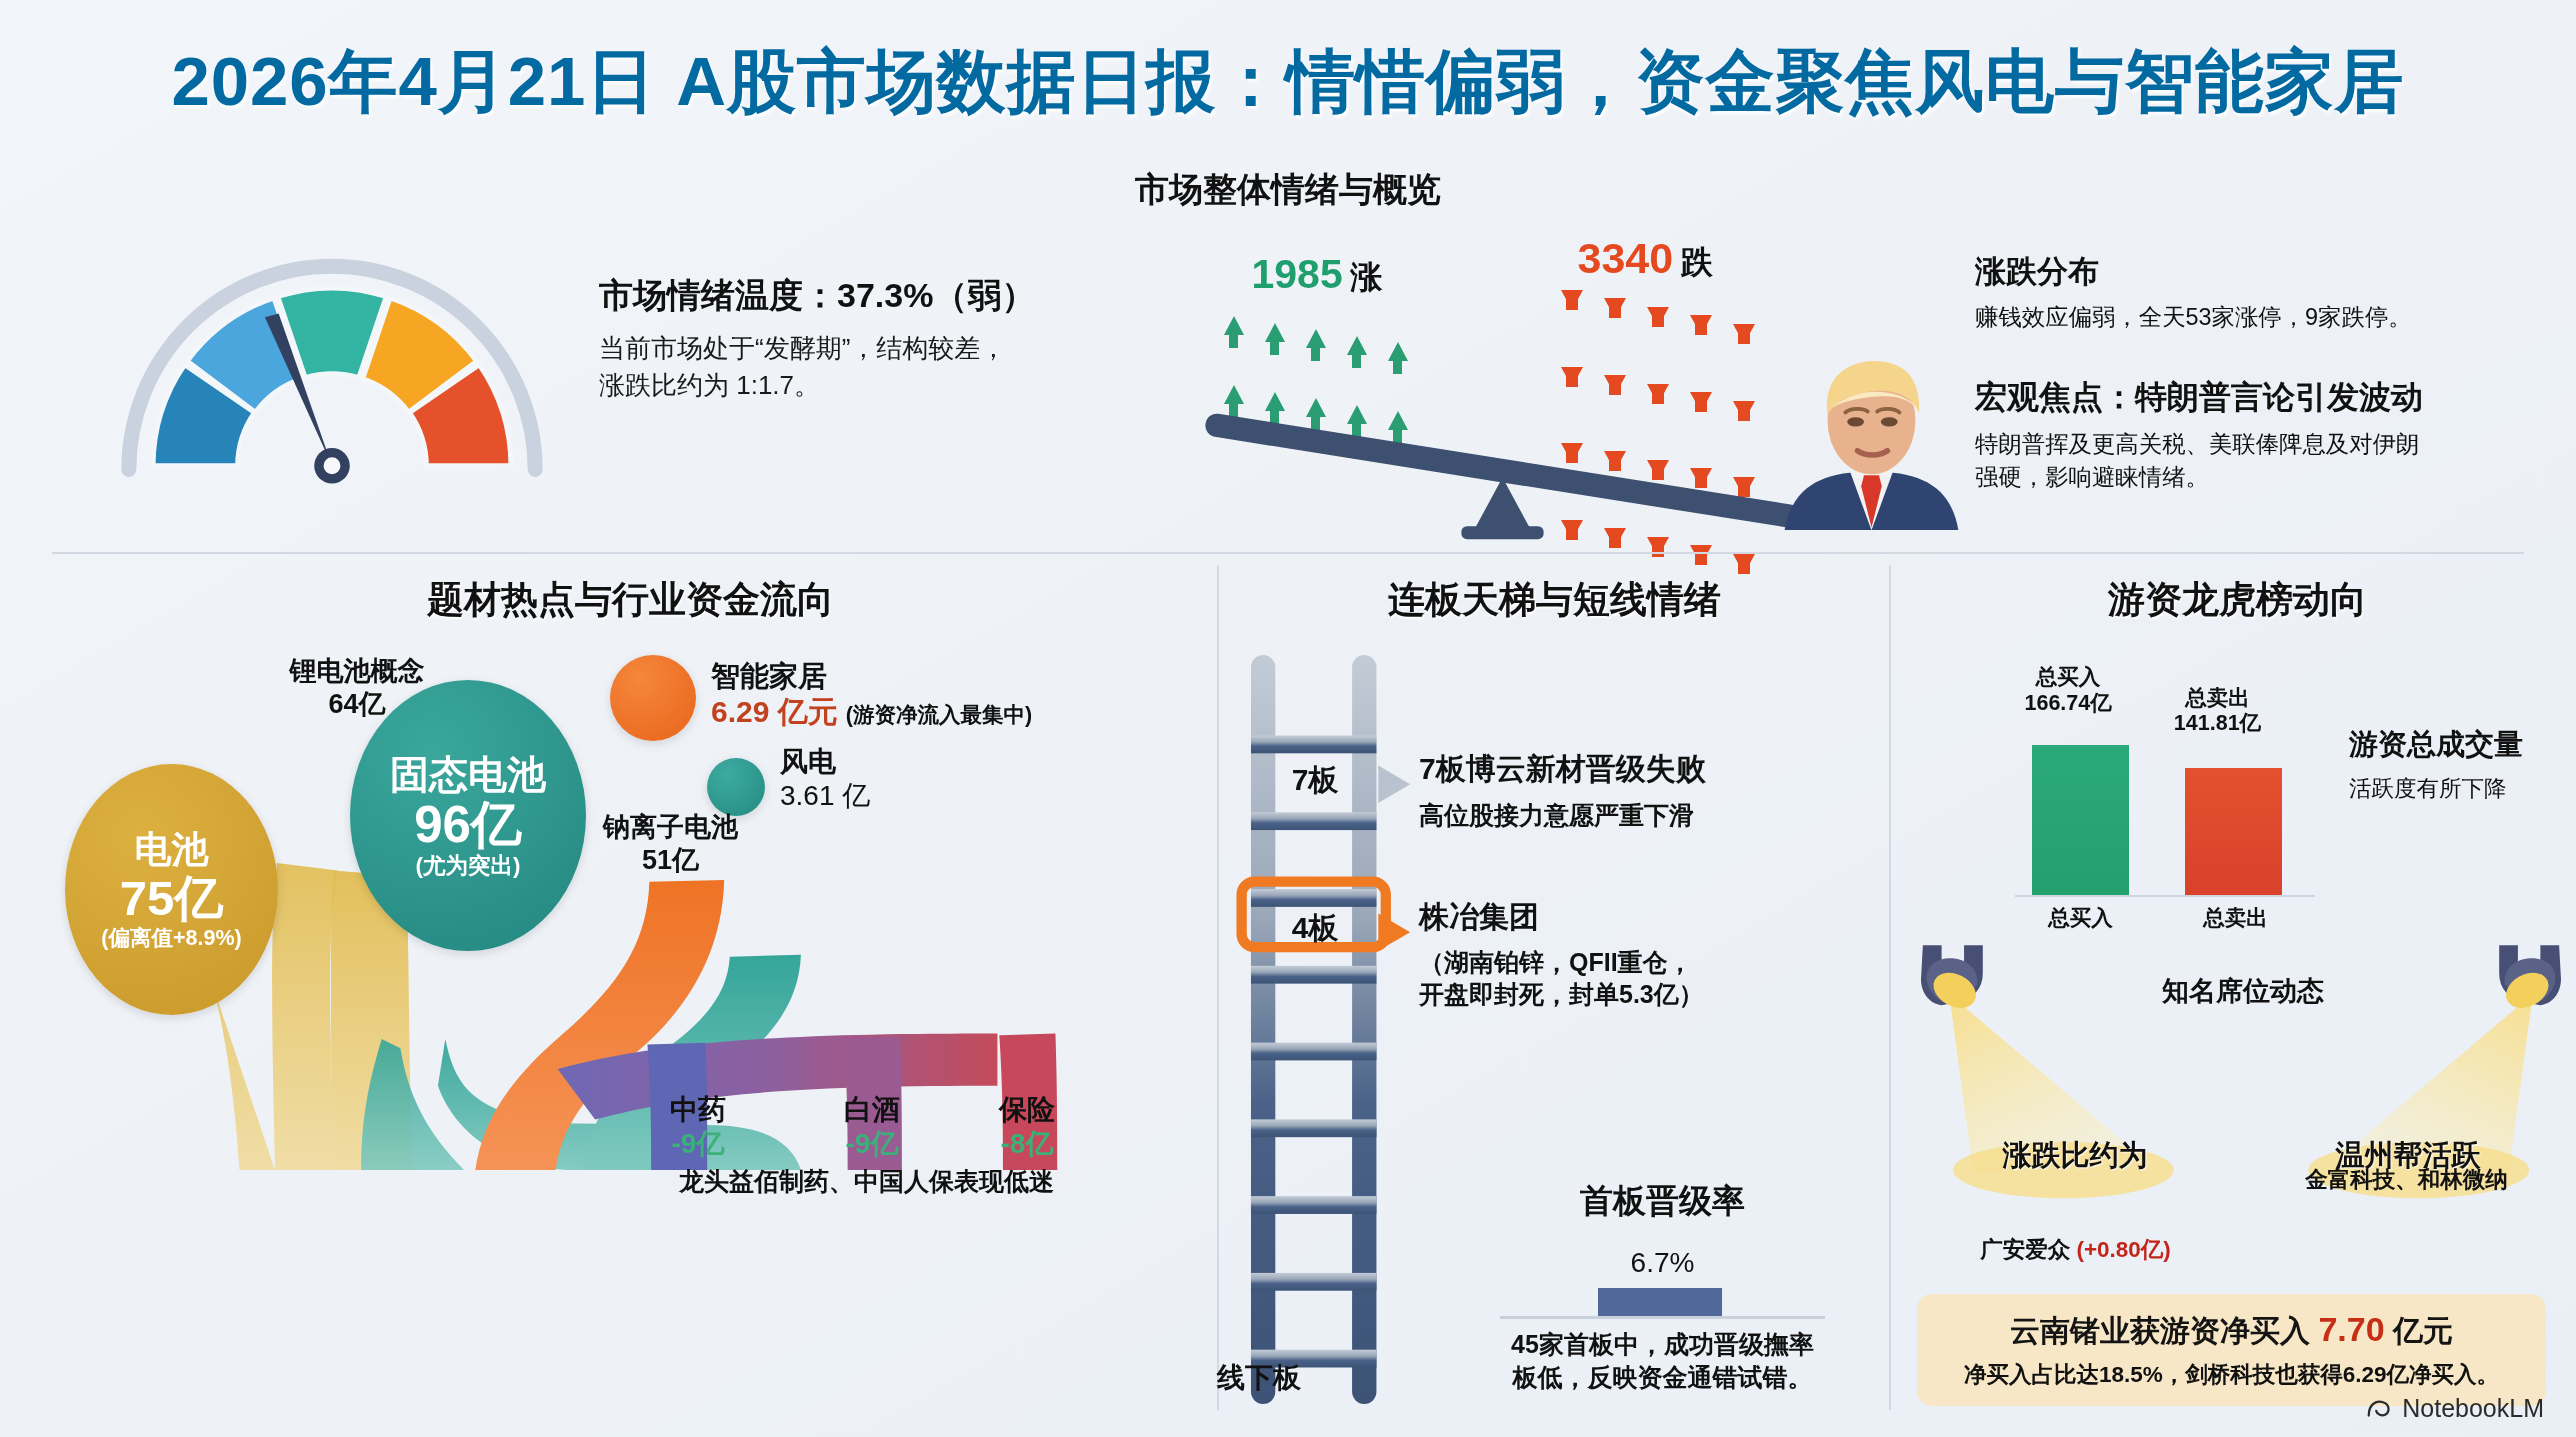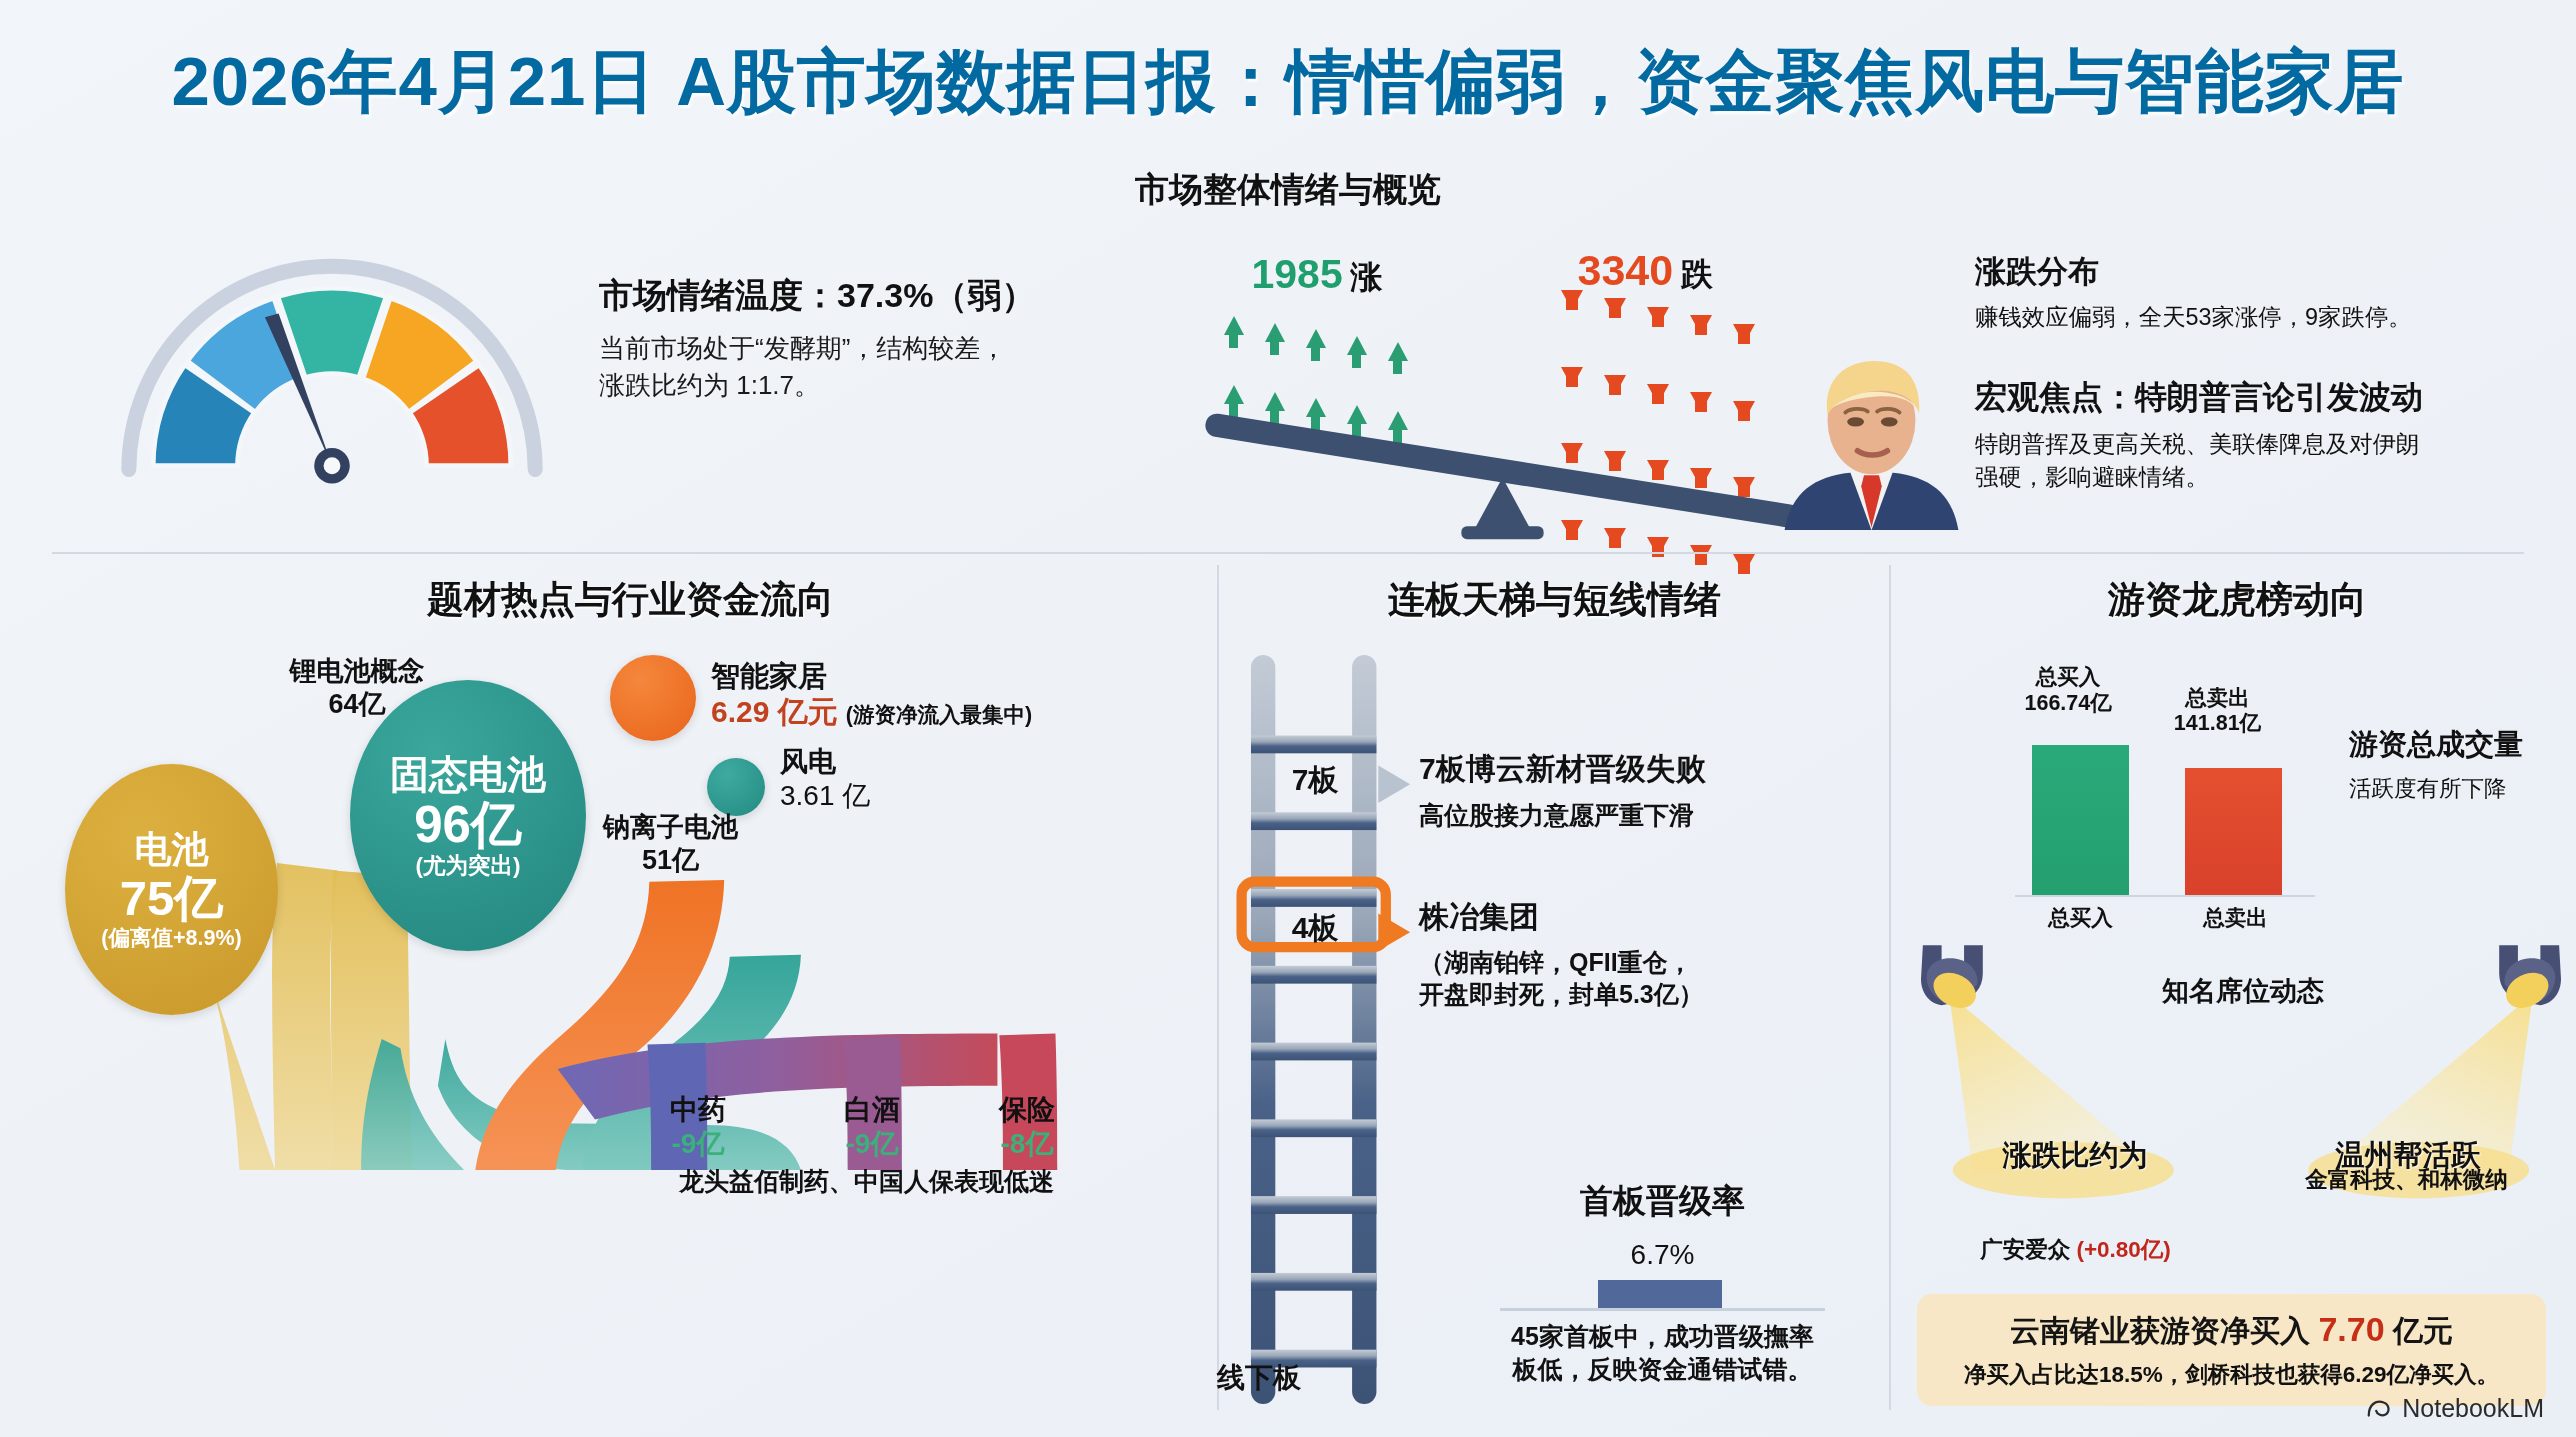--- a/index.html
+++ b/index.html
@@ -35,21 +35,21 @@
 
   
   .senti{position:absolute;left:599px;top:273px;width:562px;}
   .senti h3{margin:0;font-size:34px;font-weight:bold;}
   .senti p{margin:11.2px 0 0;font-size:26px;line-height:1.42;color:#1a1a1a;}
 
   
   .seesaw{position:absolute;left:1203px;top:234px;width:599px;height:309px;}
   .ss-up-num{position:absolute;left:41px;top:17px;font-size:41px;font-weight:bold;color:#1f9e6e;}
   .ss-up-num span{color:#111;font-size:32px;margin-left:7.5px;}
-  .ss-dn-num{position:absolute;left:367px;top:12px;font-size:43px;font-weight:bold;color:#e4491f;}
+  .ss-dn-num{position:absolute;left:367px;top:0px;font-size:43px;font-weight:bold;color:#e4491f;}
   .ss-dn-num span{color:#111;font-size:32px;margin-left:7.5px;}
   .arrow-grid{position:absolute;display:grid;}
   .ar{width:0;height:0;}
   .ar.up{border-left:10.3px solid transparent;border-right:10.3px solid transparent;border-bottom:19px solid #2a9d72;position:relative;}
   .ar.up::after{content:"";position:absolute;left:-4.7px;top:19px;width:9.4px;height:13px;background:#2a9d72;}
   .ar.dn{border-left:11.2px solid transparent;border-right:11.2px solid transparent;border-top:20.6px solid #e4491f;position:relative;}
   .ar.dn::before{content:"";position:absolute;left:-5.6px;top:-17px;width:11.2px;height:17px;background:#e4491f;}
 
   
   .rt-block{position:absolute;left:1975px;top:251px;width:580px;}
@@ -357,21 +357,21 @@
     <div style="position:absolute;left:183px;top:242px;width:440px;">
       <div style="font-size:30px;font-weight:bold;">株冶集团</div>
       <div style="font-size:25px;font-weight:bold;margin-top:7.5px;line-height:1.3;">
         <span>（湖南铂锌，QFII重仓，</span><br>
         <span>开盘即封死，封单5.3亿）</span>
       </div>
     </div>
 
     <div style="position:absolute;left:225px;top:524px;width:403px;text-align:center;">
       <div style="font-size:33px;font-weight:bold;">首板晋级率</div>
-      <div style="font-size:28px;margin-top:15px;">6.7%</div>
+      <div style="font-size:28px;margin-top:23px;">6.7%</div>
       <div style="position:relative;height:34px;margin-top:5.6px;">
         <div style="position:absolute;left:39px;right:39px;bottom:0;height:2.8px;background:#c8d0db;"></div>
         <div style="position:absolute;left:137px;bottom:2.8px;width:124px;height:28px;background:#51699a;"></div>
       </div>
       <div style="font-size:25px;font-weight:bold;margin-top:9.4px;line-height:1.32;">
         <span>45家首板中，成功晋级撫率</span><br>
         <span>板低，反映资金通错试错。</span>
       </div>
     </div>
   </div>

